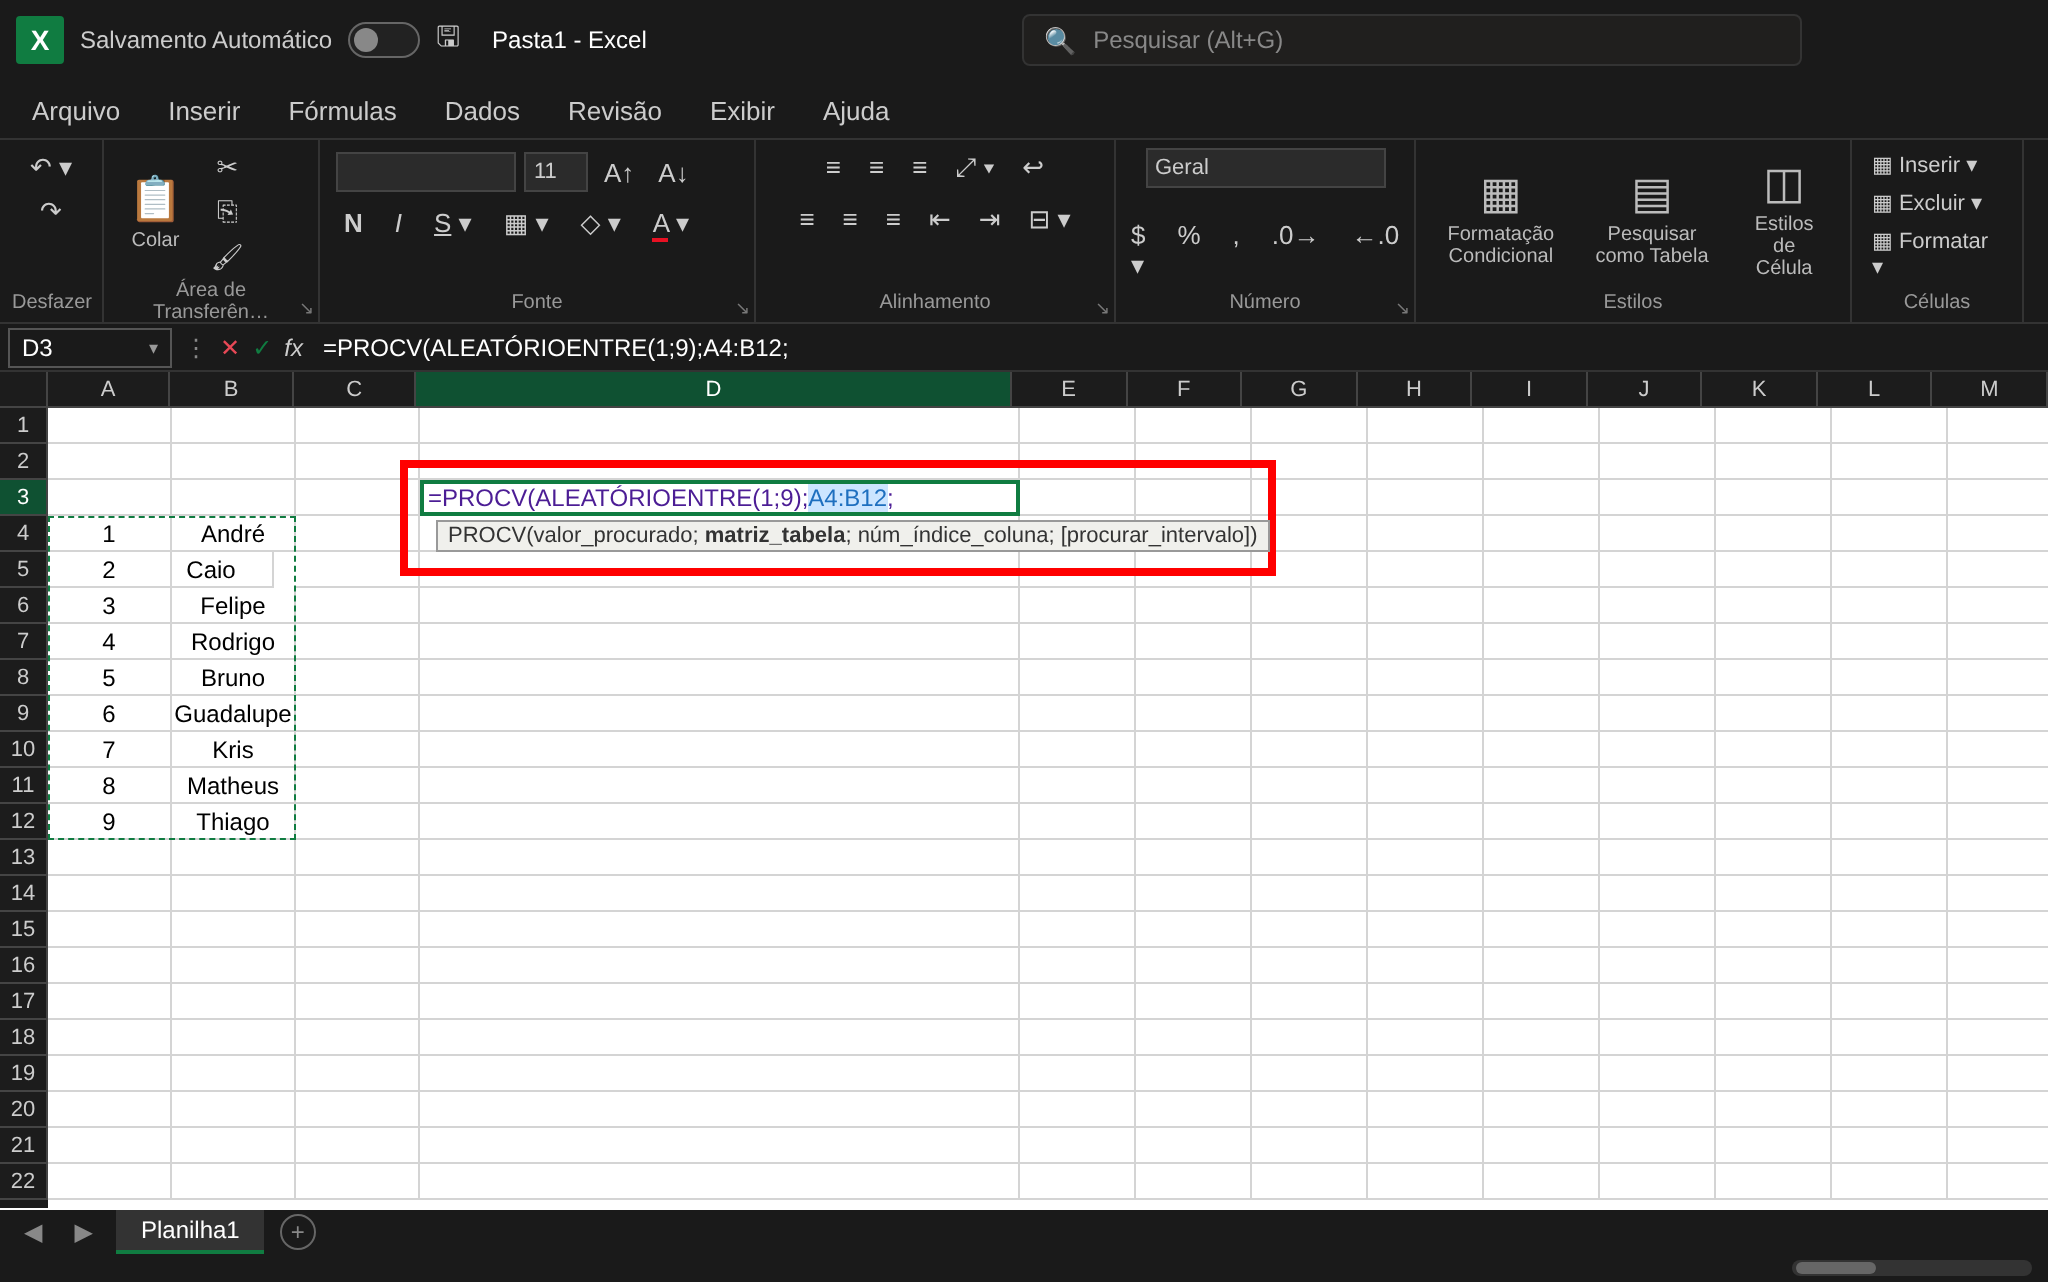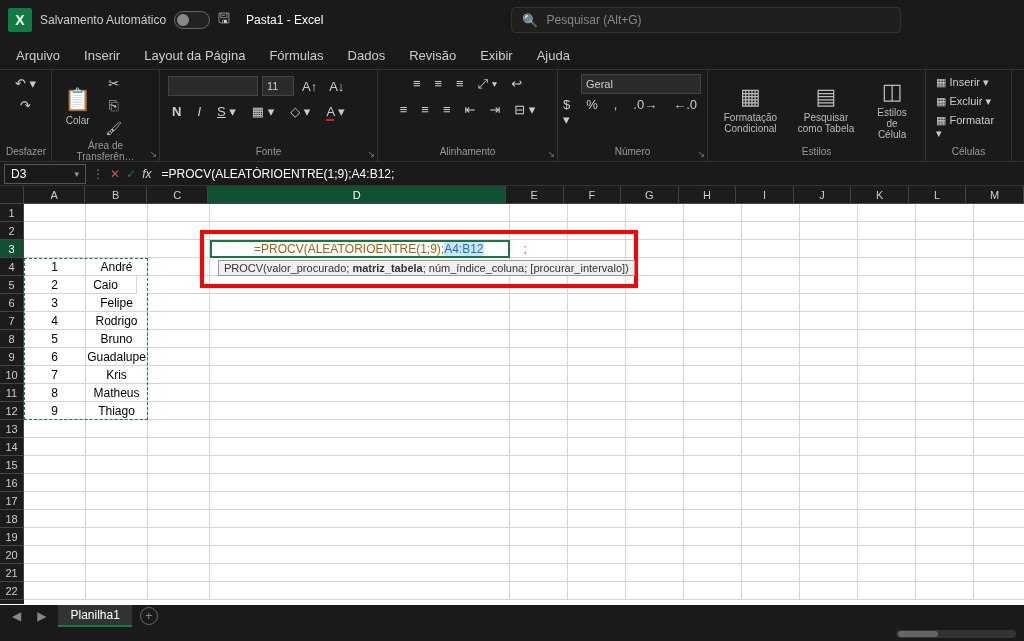--- a/index.html
+++ b/index.html
@@ -59,21 +59,21 @@
 .row-headers { width:24px; background:#1c1c1c; color:#ccc; font-size:11px;}
 .rh { height:18px; text-align:center; line-height:18px; border-right:1px solid #444; border-bottom:1px solid #444;}
 .rh.sel{background:#0f5132; color:#fff;}
 .cells { position:relative; }
 .cell { position:absolute; height:18px; border-right:1px solid #d4d4d4; border-bottom:1px solid #d4d4d4; font-size:12px; display:flex; align-items:center; justify-content:center; color:#000;}
 .marching { position:absolute; left:0; top:54px; width:124px; height:162px; border:1px dashed #107c41; pointer-events:none;}
 
 
 .red-box { position:absolute; border:4px solid #ff0000; pointer-events:none;}
 .edit-cell { position:absolute; left:186px; top:36px; width:300px; height:18px; border:2px solid #107c41; background:#fff; font-size:12px; padding:0 2px; display:flex; align-items:center; white-space:nowrap; overflow:visible; z-index:5;}
-.edit-cell .t-black{color:#a16207;margin-left:40px;}
+.edit-cell .t-black{color:#4c1d95;}
 .edit-cell .t-sel{background:#cce5ff; color:#1e6fbf;}
 .tooltip { position:absolute; left:194px; top:56px; background:#f0f0ec; border:1px solid #999; font-size:11px; padding:1px 5px; color:#333; z-index:6; white-space:nowrap;}
 .tooltip b{font-weight:bold;}
 
 
 .sheet-bar { position:absolute; bottom:14px; left:0; right:0; height:22px; background:#1a1a1a; display:flex; align-items:center; padding:0 8px; gap:8px;}
 .sheet-nav { color:#888; font-size:12px; cursor:pointer; padding:0 4px;}
 .sheet-tab { background:#333; color:#fff; font-size:12px; padding:3px 12px; border-radius:0; border-bottom:2px solid #107c41;}
 .add-sheet { width:18px; height:18px; border:1px solid #666; border-radius:50%; color:#888; font-size:12px; display:flex; align-items:center; justify-content:center; cursor:pointer;}
 .statusbar { position:absolute; bottom:0; left:0; right:0; height:14px; background:#1a1a1a; display:flex; justify-content:flex-end; align-items:center; padding:0 8px; gap:6px;}
@@ -91,21 +91,20 @@
   <span class="title">Pasta1  -  Excel</span>
   <div class="search-box">
     <span class="mag">🔍</span>
     <span class="ph">Pesquisar (Alt+G)</span>
   </div>
 </div>
 
 <div class="tabs">
   <div class="tab">Arquivo</div>
   <div class="tab">Inserir</div>
-  <div class="tab">Layout da Página</div>
   <div class="tab">Fórmulas</div>
   <div class="tab">Dados</div>
   <div class="tab">Revisão</div>
   <div class="tab">Exibir</div>
   <div class="tab">Ajuda</div>
 </div>
 
 <div class="ribbon">
   <div class="group" style="width:52px;">
     <div class="group-content rb-col">
@@ -164,21 +163,21 @@
         <span class="rb-btn">≡</span>
         <span class="rb-btn">⇤</span>
         <span class="rb-btn">⇥</span>
         <span class="rb-btn">⊟ ▾</span>
       </div>
     </div>
     <div class="group-label">Alinhamento</div>
     <span class="dialog-launcher">↘</span>
   </div>
   <div class="group" style="width:150px;">
-    <div class="group-content rb-col" style="gap:1px; align-items:flex-end;">
+    <div class="group-content rb-col" style="gap:14px; align-items:center;">
       <input class="font-select" style="width: 120px;" value="Geral">
       <div style="display:flex; gap:8px;">
         <span class="rb-btn">$ ▾</span>
         <span class="rb-btn">%</span>
         <span class="rb-btn">,</span>
         <span class="rb-btn">.0→</span>
         <span class="rb-btn">←.0</span>
       </div>
     </div>
     <div class="group-label">Número</div>

